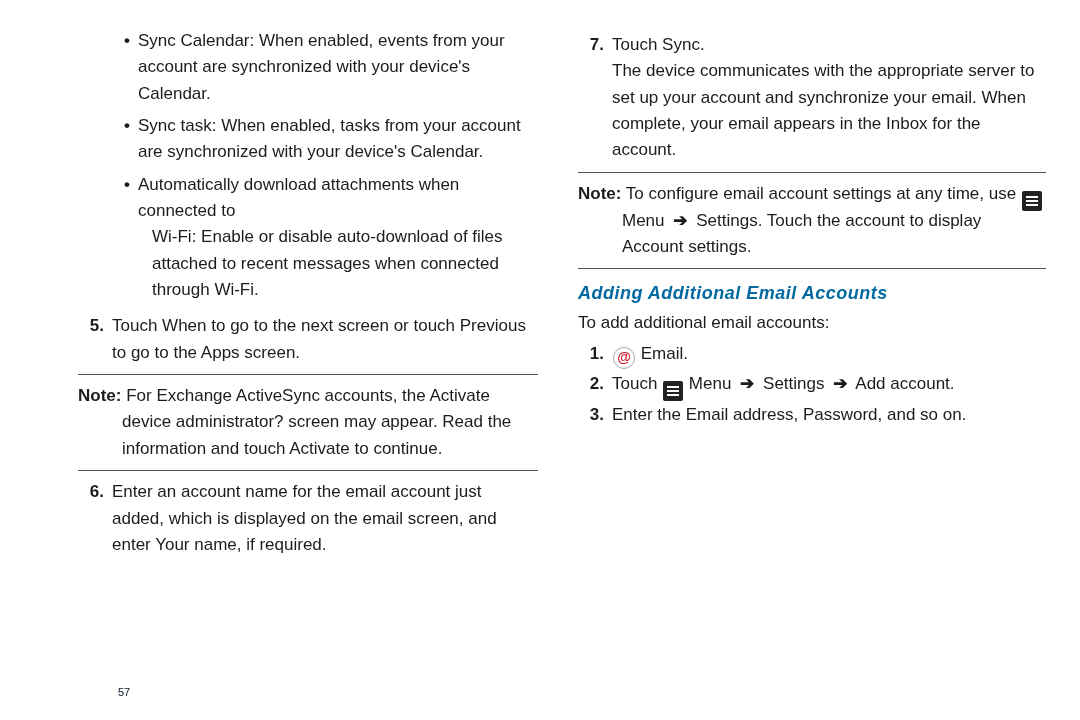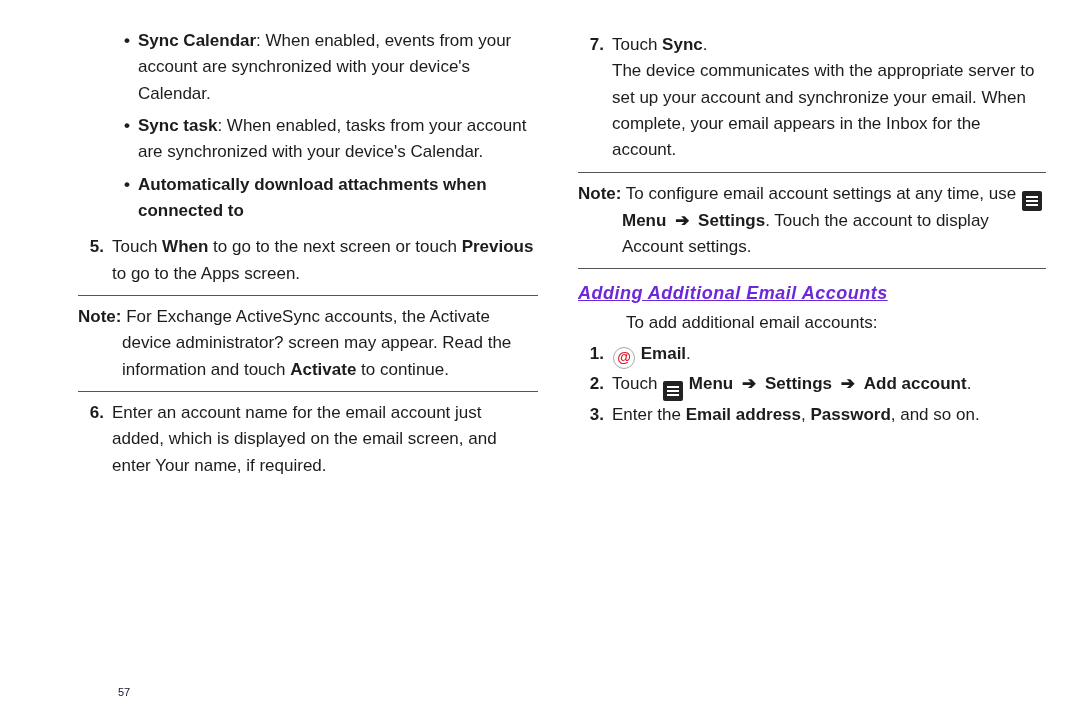--- a/index.html
+++ b/index.html
@@ -49,43 +49,42 @@
     margin: 4px 0;
   }
   .ol-num {
     width: 26px;
     flex: 0 0 26px;
     font-weight: 700;
     text-align: right;
     padding-right: 8px;
   }
   .ol-body { flex: 1; }
-  .b { font-weight: 700; }
+  .b { font-weight: 400; }
   hr.rule {
     border: none;
     border-top: 1px solid #555;
     margin: 8px 0 8px 0;
   }
   .note {
     line-height: 1.55;
     margin: 4px 0;
   }
   .note-indent {
     padding-left: 44px;
     text-indent: -44px;
   }
   .note-label { font-weight: 700; }
   .sect-h {
-    color: #6d28d9;
+    color: #0369a1;
     font-weight: 700;
     font-style: italic;
     letter-spacing: .5px;
     margin: 14px 0 6px 0;
     font-size: 18px;
-    text-decoration: underline;
   }
   .icon-menu {
     display: inline-flex;
     align-items: center;
     justify-content: center;
     background: #222;
     color: #fff;
     width: 20px;
     height: 20px;
     border-radius: 2px;
@@ -160,20 +159,21 @@
       <div class="bullet-item">
         <div class="bullet-dot">•</div>
         <div>
           <span class="b">Sync task</span><span>: When enabled, tasks from your account are synchronized with your device's Calendar.</span>
         </div>
       </div>
       <div class="bullet-item">
         <div class="bullet-dot">•</div>
         <div>
           <span class="b">Automatically download attachments when connected to </span>
+          <span class="wifi-indent"><span class="b">Wi-Fi</span>: Enable or disable auto-download of files attached to recent messages when connected through Wi-Fi.</span>
         </div>
       </div>
     </div>
 
     <div class="ol-item">
       <div class="ol-num">5.</div>
       <div class="ol-body">
         <span>Touch </span><span class="b">When</span><span> to go to the next screen or touch </span><span class="b">Previous</span><span> to go to the Apps screen.</span>
       </div>
     </div>
@@ -212,21 +212,21 @@
           <span></span>
         </span>
       <span class="b">Menu</span>
       <span class="arrow">➔</span>
       <span class="b">Settings</span><span>. Touch the account to display Account settings.</span>
     </div>
 
     <hr class="rule">
 
     <div class="sect-h">Adding Additional Email Accounts</div>
-    <div style="line-height:1.55;margin-left:48px;">To add additional email accounts:</div>
+    <div style="line-height:1.55;">To add additional email accounts:</div>
 
     <div class="ol-item">
       <div class="ol-num">1.</div>
       <div class="ol-body">
         <span class="icon-email">
             <span class="at">@</span>
           </span>
         <span class="b">Email</span><span>.</span>
       </div>
     </div>

